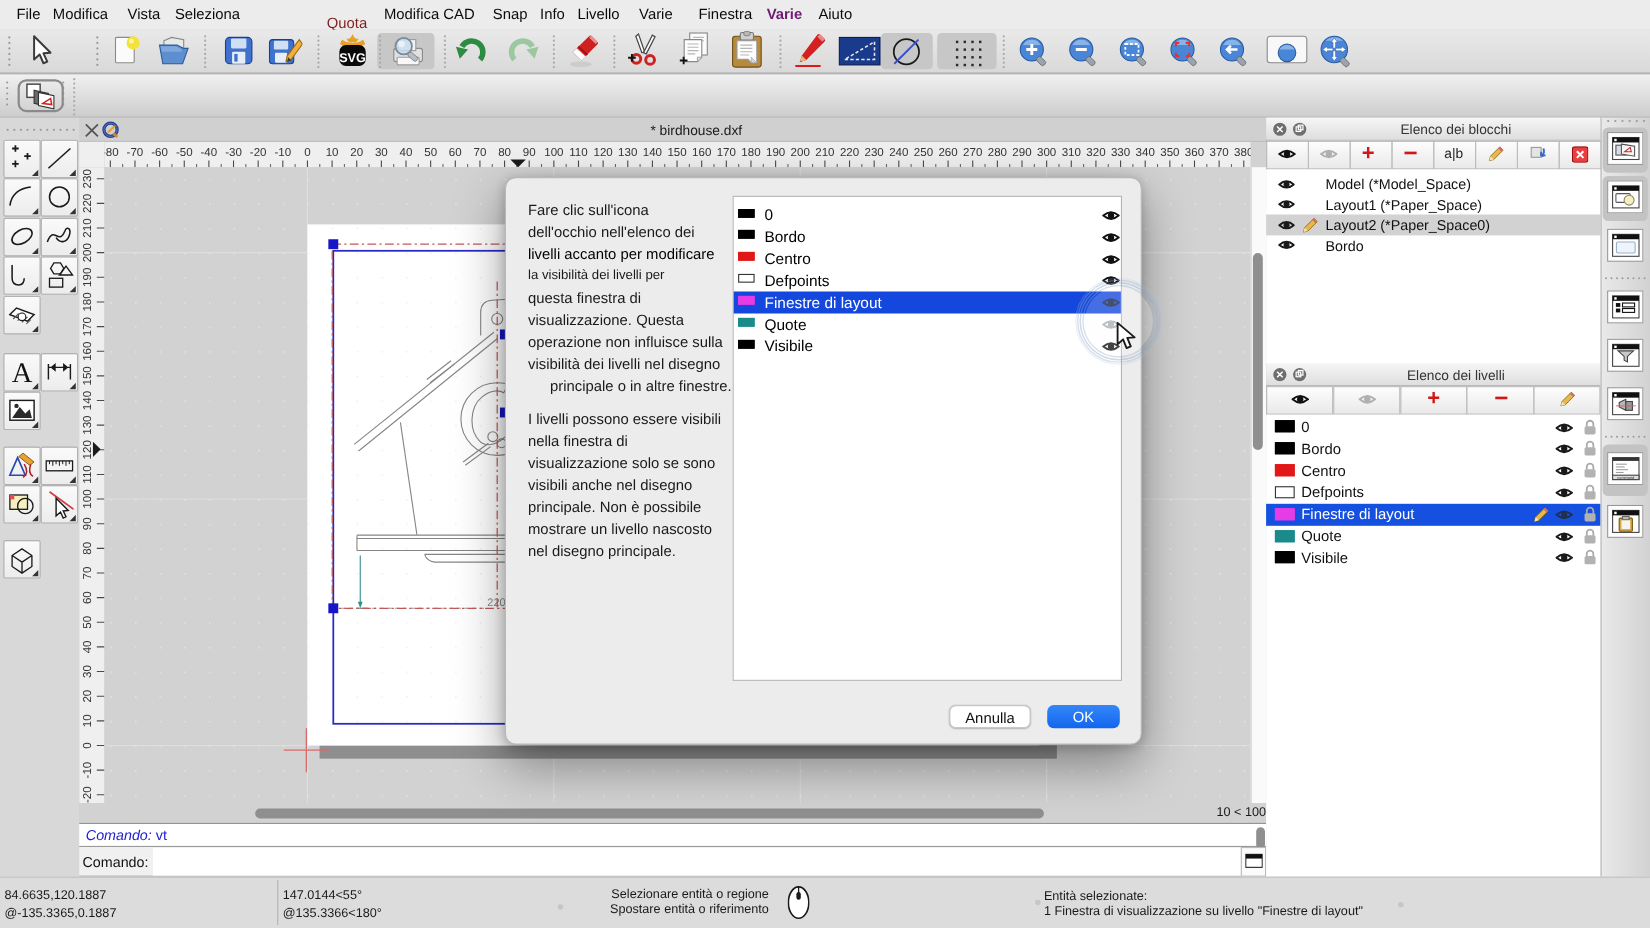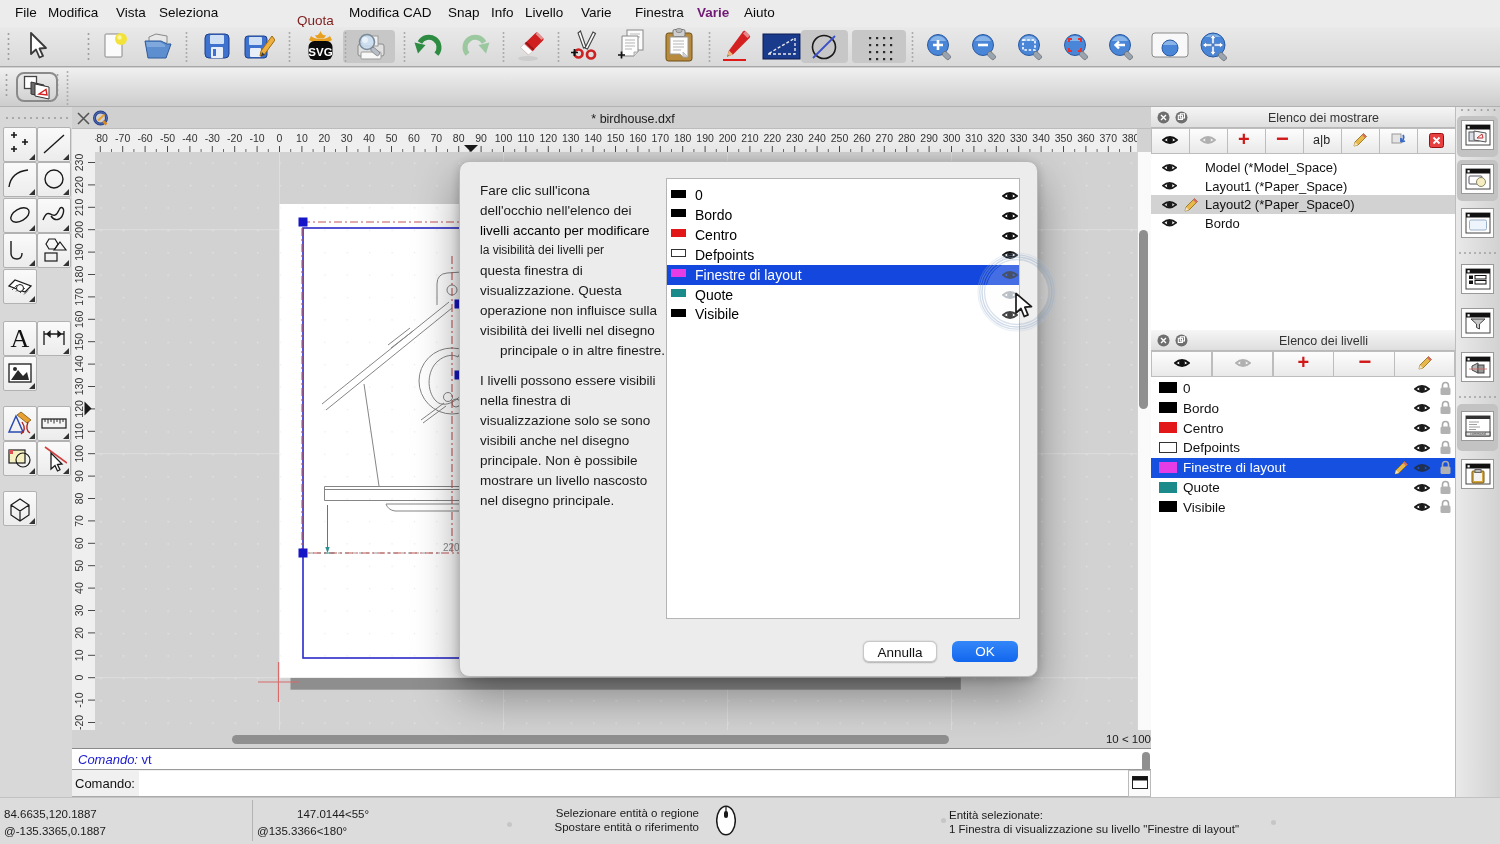--- a/index.html
+++ b/index.html
@@ -734,21 +734,21 @@
 <div class="abs" style="left:72px;top:770px;width:1079px;height:27px;background:#f0f0f0;border-bottom:1px solid #aaa;"></div>
 <div class="abs" style="left:75px;top:776px;font-size:13px;color:#111;">Comando:</div>
 <div class="abs" style="left:139px;top:771px;width:989px;height:25px;background:#ffffff;"></div>
 <div class="abs" style="left:1128px;top:770px;width:23px;height:27px;background:#fbfbfb;border:1px solid #bbb;"></div>
 <svg class="abs" style="left:1132px;top:776px" width="16" height="13">
     <rect x="0.5" y="0.5" width="15" height="12" fill="#fff" stroke="#222"></rect>
     <rect x="0.5" y="0.5" width="15" height="4" fill="#111"></rect>
   </svg>
 <div class="abs" style="left:1151px;top:107px;width:304px;height:690px;background:#ececec;border-left:1px solid #b2b2b2;"></div>
 <div class="abs" style="left:1151px;top:107px;width:304px;height:21px;background:linear-gradient(#f6f6f6,#dedede);border-bottom:1px solid #b9b9b9;"></div>
-<div class="abs" style="left:1151px;top:111px;width:345px;text-align:center;font-size:12.5px;color:#333;">Elenco dei mostrare</div>
+<div class="abs" style="left:1151px;top:111px;width:345px;text-align:center;font-size:12.5px;color:#333;">Elenco dei blocchi</div>
 <svg class="abs" style="left:1157px;top:111px" width="32" height="13">
     <circle cx="6.5" cy="6.5" r="6" fill="#6e6e6e"></circle>
     <path d="M4,4 L9,9 M9,4 L4,9" stroke="#fff" stroke-width="1.4"></path>
     <circle cx="24.5" cy="6.5" r="6" fill="#6e6e6e"></circle>
     <rect x="21.3" y="4.3" width="4.2" height="4.2" fill="none" stroke="#fff" stroke-width="1.1"></rect>
     <rect x="23.3" y="2.8" width="4.2" height="4.2" fill="none" stroke="#fff" stroke-width="1.1"></rect>
   </svg>
 <div class="abs" style="left:1151.0px;top:128px;width:38.5px;height:26px;background:linear-gradient(#fdfdfd,#e9e9e9);border:1px solid #bdbdbd;"></div>
 <svg class="abs" style="left:1162.0px;top:134px" width="16.0" height="12.0" viewBox="0 0 16 12">
     <path d="M1,6 Q8,0 15,6 Q8,12 1,6 Z" fill="none" stroke="#111" stroke-width="1.8"></path>
@@ -1010,21 +1010,21 @@
     <circle cx="17" cy="2" r="0.9" fill="#9a9a9a"></circle>
     <circle cx="22" cy="2" r="0.9" fill="#9a9a9a"></circle>
     <circle cx="27" cy="2" r="0.9" fill="#9a9a9a"></circle>
     <circle cx="32" cy="2" r="0.9" fill="#9a9a9a"></circle>
     <circle cx="37" cy="2" r="0.9" fill="#9a9a9a"></circle>
   </svg>
 <div class="abs" style="left:0;top:797px;width:1500px;height:47px;background:#dcdcdc;border-top:1px solid #c2c2c2;"></div>
 <div class="abs" style="left:4px;top:808px;font-size:11.5px;color:#1a1a1a;">84.6635,120.1887</div>
 <div class="abs" style="left:4px;top:825px;font-size:11.5px;color:#1a1a1a;">@-135.3365,0.1887</div>
 <div class="abs" style="left:252px;top:800px;width:1px;height:41px;background:#b4b4b4;"></div>
-<div class="abs" style="left:257px;top:808px;font-size:11.5px;color:#1a1a1a;margin-left:40px;">147.0144&lt;55°</div>
+<div class="abs" style="left:257px;top:808px;font-size:11.5px;color:#1a1a1a;">147.0144&lt;55°</div>
 <div class="abs" style="left:257px;top:825px;font-size:11.5px;color:#1a1a1a;">@135.3366&lt;180°</div>
 <div class="abs" style="left:499px;top:807px;width:200px;text-align:right;font-size:11.5px;color:#1a1a1a;">Selezionare entità o regione</div>
 <div class="abs" style="left:499px;top:821px;width:200px;text-align:right;font-size:11.5px;color:#1a1a1a;">Spostare entità o riferimento</div>
 <svg class="abs" style="left:716px;top:805px" width="20" height="31" viewBox="0 0 20 31">
     <ellipse cx="10" cy="15.5" rx="9.3" ry="14.3" fill="#fff" stroke="#1a1a1a" stroke-width="1.5"></ellipse>
     <line x1="10" y1="1" x2="10" y2="12" stroke="#1a1a1a" stroke-width="1.2"></line>
     <rect x="8" y="6" width="4" height="7" rx="2" fill="#1a1a1a"></rect>
   </svg>
 <div class="abs" style="left:949px;top:809px;font-size:11.5px;color:#1a1a1a;">Entità selezionate:</div>
 <div class="abs" style="left:949px;top:823px;font-size:11.5px;color:#1a1a1a;">1 Finestra di visualizzazione su livello "Finestre di layout"</div>

